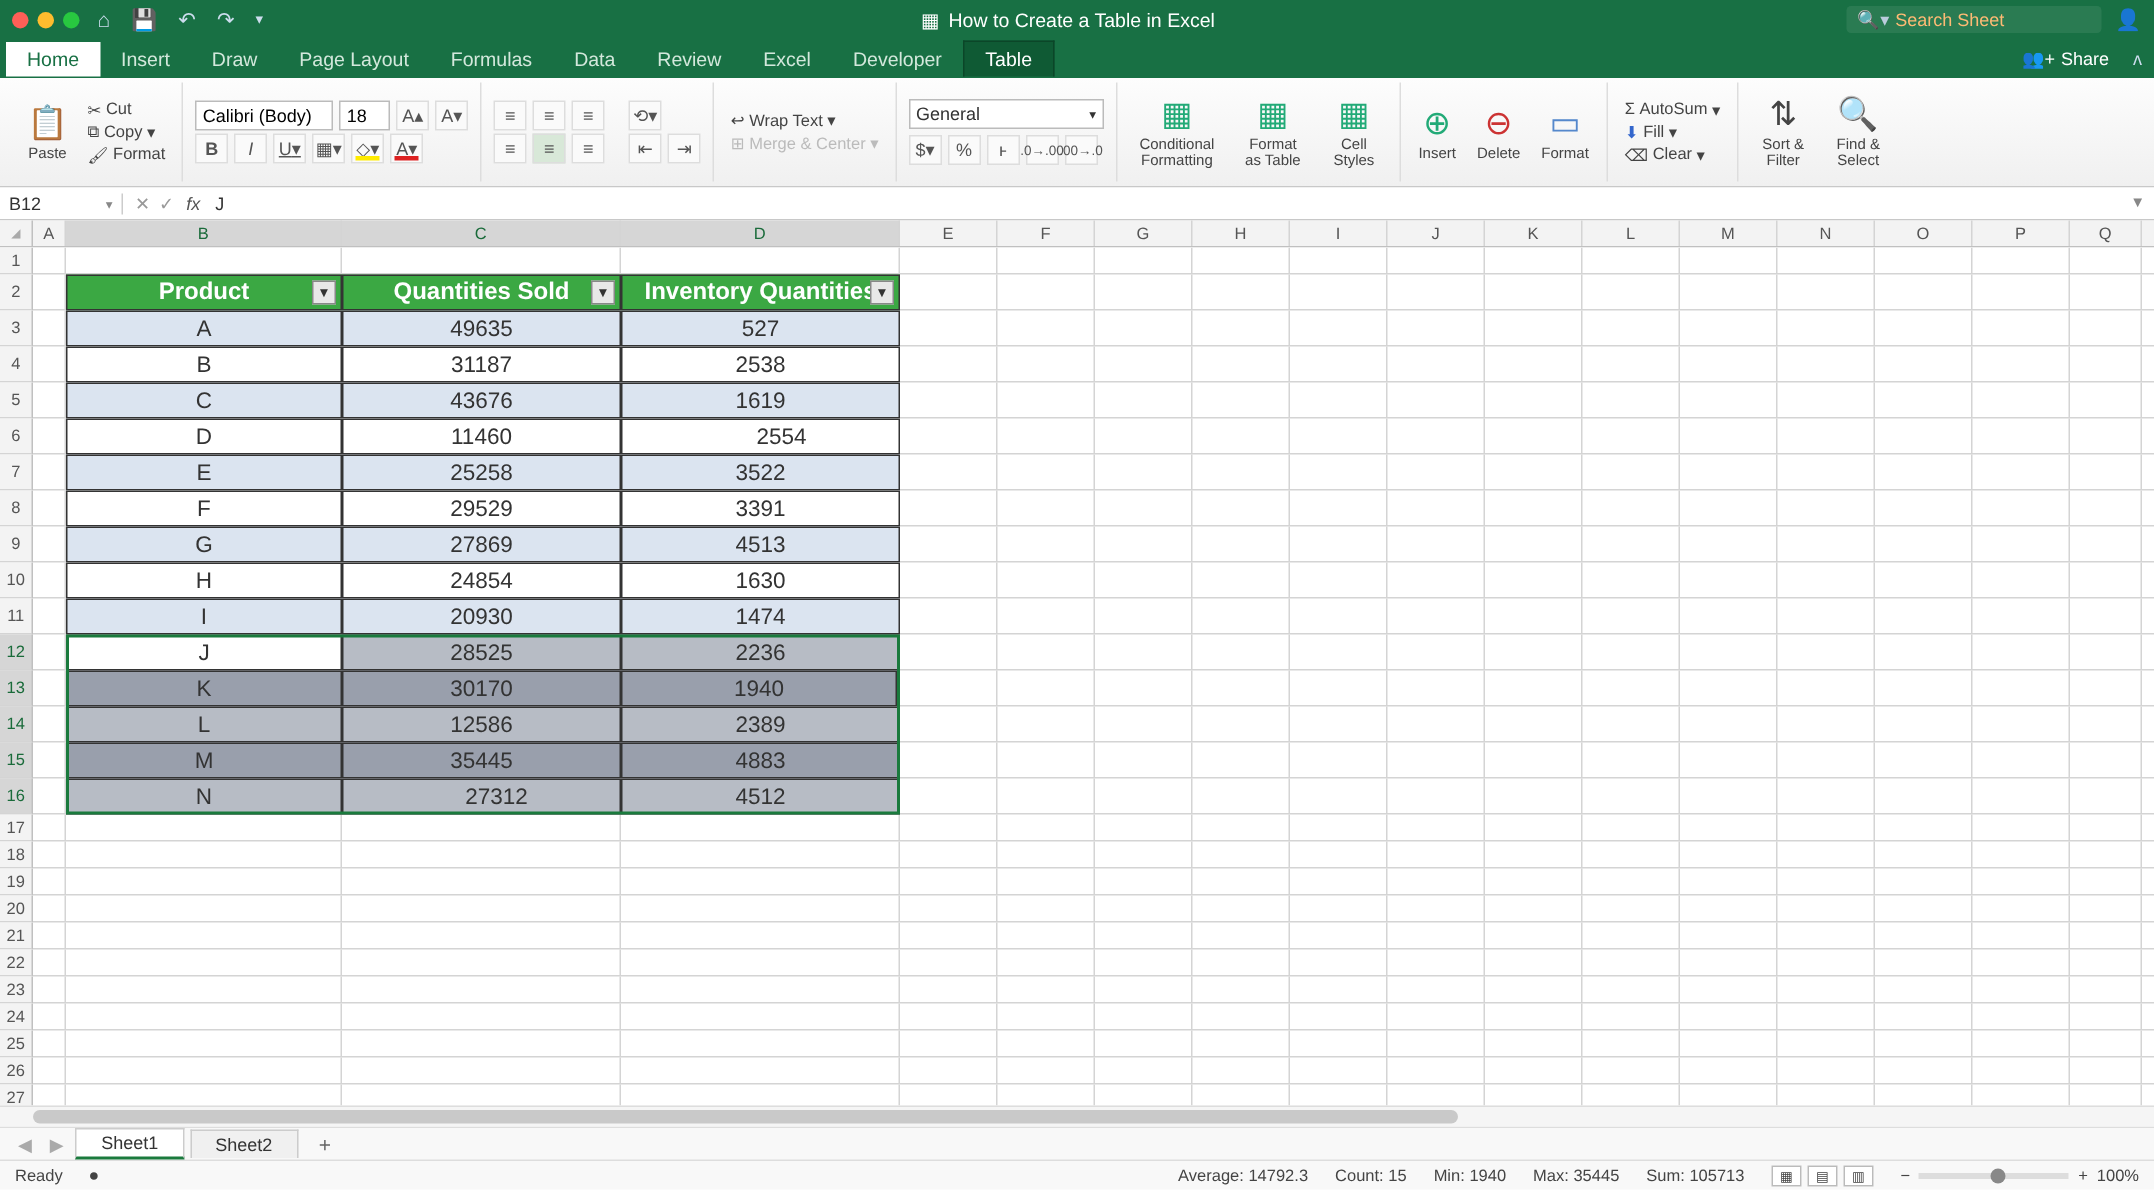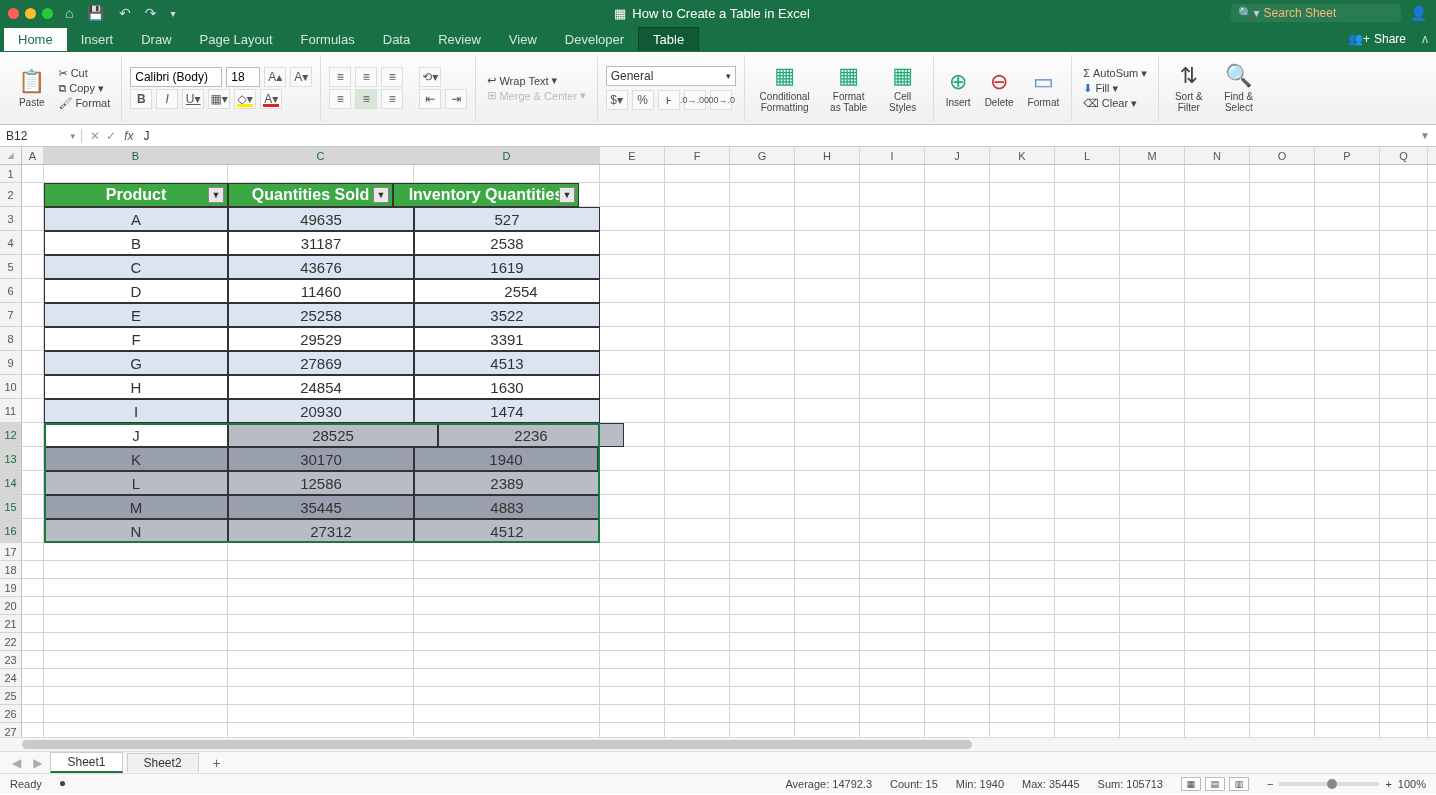--- a/index.html
+++ b/index.html
@@ -125,21 +125,21 @@
 </div>
 
 <div class="ribbon-tabs">
   <div class="tab active">Home</div>
   <div class="tab">Insert</div>
   <div class="tab">Draw</div>
   <div class="tab">Page Layout</div>
   <div class="tab">Formulas</div>
   <div class="tab">Data</div>
   <div class="tab">Review</div>
-  <div class="tab">View</div>
+  <div class="tab">Excel</div>
   <div class="tab">Developer</div>
   <div class="tab table-active">Table</div>
   <div class="spacer"></div>
   <div class="share-btn">
       <span>👥+</span>
       <span>Share</span>
     </div>
   <div class="collapse-btn">ʌ</div>
 </div>
 
@@ -841,21 +841,21 @@
         <div class="cell" style="width: 65px;"></div>
         <div class="cell" style="width: 48px;"></div>
       </div>
     </div>
   <div class="tbl" id="data-table" style="left: 44px;">
       <div class="tbl-row">
         <div class="tbl-cell head" style="width: 184px;">
           <span>Product</span>
           <span class="filter">▼</span>
         </div>
-        <div class="tbl-cell head" style="width: 165px;">
+        <div class="tbl-cell head" style="width: 186px;">
           <span>Quantities Sold</span>
           <span class="filter">▼</span>
         </div>
         <div class="tbl-cell head" style="width: 186px;">
           <span>Inventory Quantities</span>
           <span class="filter">▼</span>
         </div>
       </div>
       <div class="tbl-row">
         <div class="tbl-cell band0" style="width: 184px;">A</div>
@@ -897,21 +897,21 @@
         <div class="tbl-cell band1" style="width: 186px;">24854</div>
         <div class="tbl-cell band1" style="width: 186px;">1630</div>
       </div>
       <div class="tbl-row">
         <div class="tbl-cell band0" style="width: 184px;">I</div>
         <div class="tbl-cell band0" style="width: 186px;">20930</div>
         <div class="tbl-cell band0" style="width: 186px;">1474</div>
       </div>
       <div class="tbl-row">
         <div class="tbl-cell sel0 active" style="width: 184px;">J</div>
-        <div class="tbl-cell sel0" style="width: 210px;">28525</div>
+        <div class="tbl-cell sel0" style="width: 186px;">28525</div>
         <div class="tbl-cell sel0" style="width: 186px;">2236</div>
       </div>
       <div class="tbl-row">
         <div class="tbl-cell sel1" style="width: 184px;">K</div>
         <div class="tbl-cell sel1" style="width: 186px;">30170</div>
         <div class="tbl-cell sel1" style="width: 184px;">1940</div>
       </div>
       <div class="tbl-row">
         <div class="tbl-cell sel0" style="width: 184px;">L</div>
         <div class="tbl-cell sel0" style="width: 186px;">12586</div>

